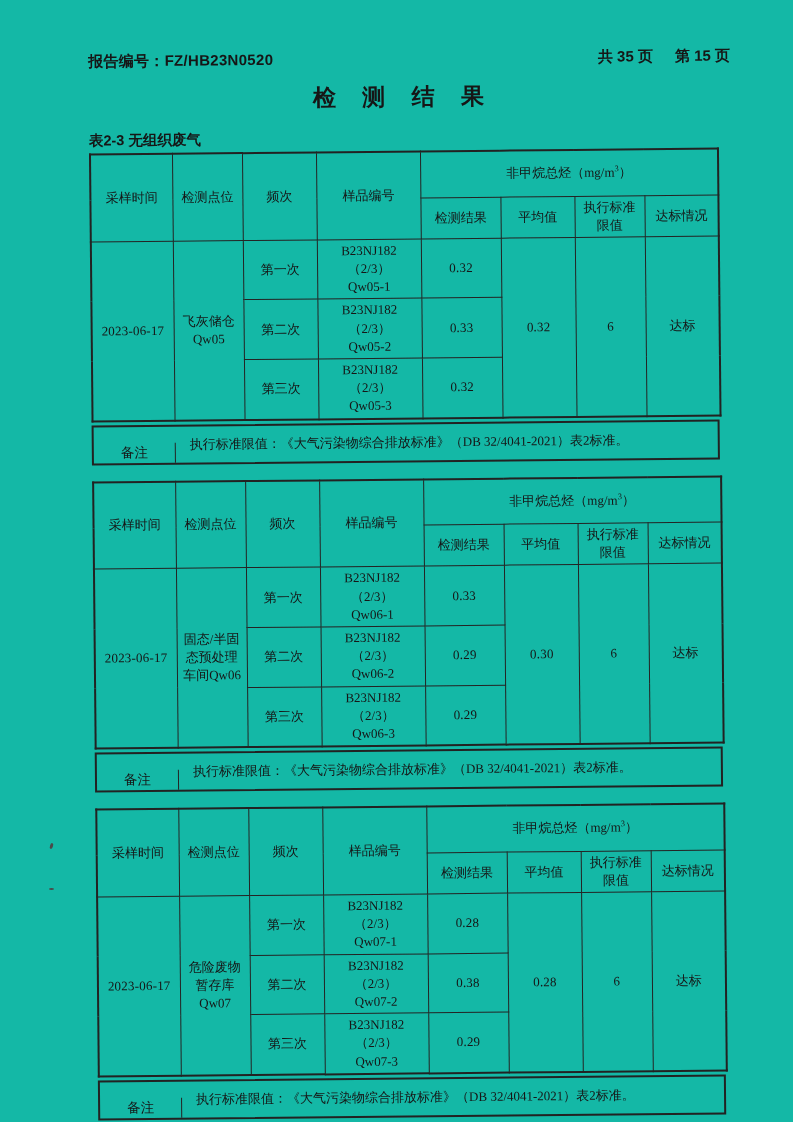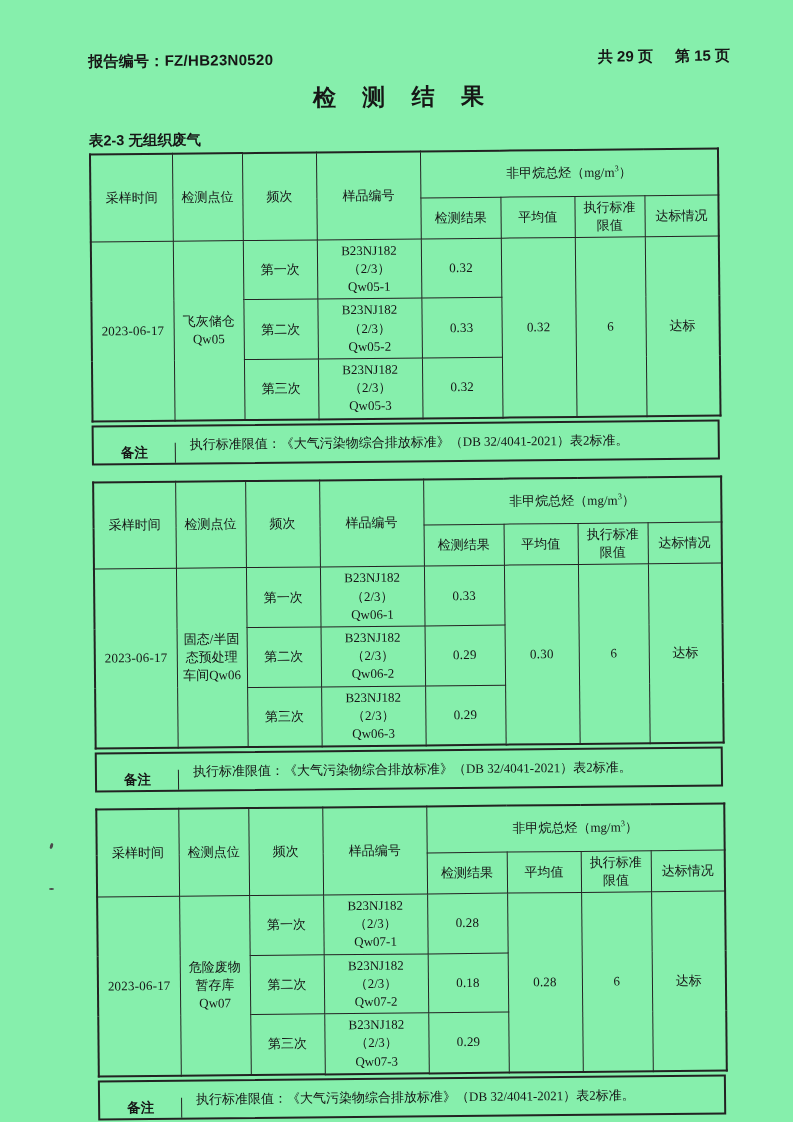--- a/index.html
+++ b/index.html
@@ -7,21 +7,21 @@
   body {
     background: #ffffff;
     font-family: "Liberation Serif", "DejaVu Serif", serif;
     color: #161616;
     position: relative;
     overflow: hidden;
   }
   .sheet {
     position: absolute;
     inset: 0;
-    background: #86efac;
+    background: #14b8a6;
   }
   .content {
     position: absolute;
     left: 88px;
     top: 52px;
     width: 630px;
     transform: rotate(-0.55deg);
     transform-origin: 10% 0%;
   }
   .doc-header {
@@ -88,21 +88,21 @@
     background: transparent;
   }
   .note-label {
     width: 82px;
     flex: 0 0 82px;
     border-right: 1.5px solid #242424;
     display: flex;
     align-items: center;
     justify-content: center;
     font-size: 13.5px;
-    font-weight: bold;
+    font-weight: normal;
     margin-top: 16px;
   }
   .note-text {
     flex: 1;
     display: flex;
     align-items: center;
     padding: 4px 8px 4px 14px;
     font-size: 13px;
     text-align: left;
   }
@@ -122,21 +122,21 @@
   <span class="speck speck-a"></span>
   <span class="speck speck-b"></span>
 
   <div class="content">
 
     <div class="doc-header">
       <div class="report-no">
         <span>报告编号：</span><span>FZ/HB23N0520</span>
       </div>
       <div class="page-info">
-        <span>共 29 页</span>
+        <span>共 35 页</span>
         <span>第 15 页</span>
       </div>
     </div>
 
     <div class="doc-title">检 测 结 果</div>
 
     <div class="table-caption">表2-3 无组织废气</div>
 
     <section class="result-block">
       <table class="grid">
@@ -292,21 +292,21 @@
 Qw07-1</td>
             <td class="num-cell">0.28</td>
             <td rowspan="3" class="num-cell">0.28</td>
             <td rowspan="3" class="num-cell">6</td>
             <td rowspan="3">达标</td>
           </tr>
           <tr class="data-row">
             <td>第二次</td>
             <td class="sample-cell">B23NJ182（2/3）
 Qw07-2</td>
-            <td class="num-cell">0.18</td>
+            <td class="num-cell">0.38</td>
           </tr>
           <tr class="data-row">
             <td>第三次</td>
             <td class="sample-cell">B23NJ182（2/3）
 Qw07-3</td>
             <td class="num-cell">0.29</td>
           </tr>
         </tbody>
       </table>
       <div class="note-box">

